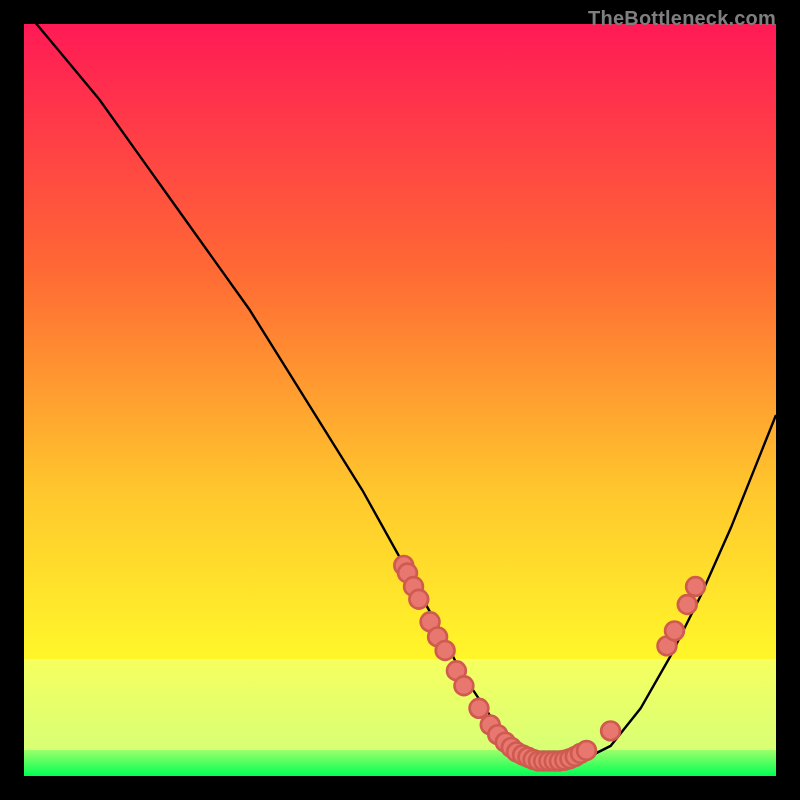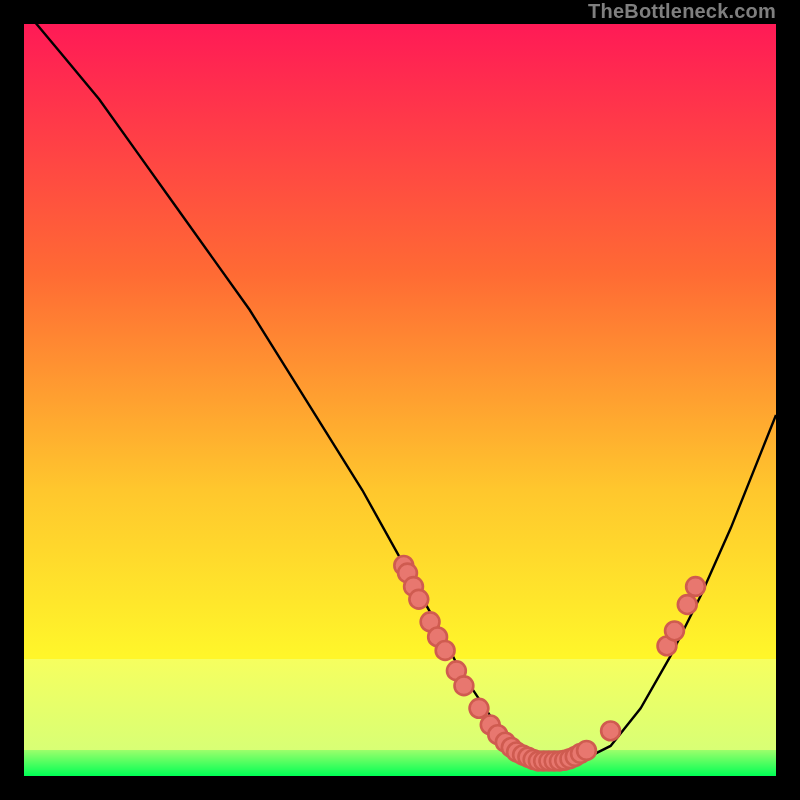--- a/index.html
+++ b/index.html
@@ -90,14 +90,14 @@
           <circle cx="74.80" cy="96.60" r="1.25" fill="#e8776f" stroke="#cf5b50" stroke-width="0.35"></circle>
           <circle cx="78.00" cy="94.00" r="1.25" fill="#e8776f" stroke="#cf5b50" stroke-width="0.35"></circle>
           <circle cx="85.50" cy="82.70" r="1.25" fill="#e8776f" stroke="#cf5b50" stroke-width="0.35"></circle>
           <circle cx="86.50" cy="80.70" r="1.25" fill="#e8776f" stroke="#cf5b50" stroke-width="0.35"></circle>
           <circle cx="88.20" cy="77.20" r="1.25" fill="#e8776f" stroke="#cf5b50" stroke-width="0.35"></circle>
           <circle cx="89.30" cy="74.80" r="1.25" fill="#e8776f" stroke="#cf5b50" stroke-width="0.35"></circle>
         </g>
     </svg>
   </div>
 
-  <div class="watermark" id="watermark" style="right: 24px; top: 0; font-size: 20px; color: rgb(127, 127, 127);">TheBottleneck.com</div>
+  <div class="watermark" id="watermark" style="right: 24px; top: 7px; font-size: 20px; color: rgb(127, 127, 127);">TheBottleneck.com</div>
 </div>
 
 </body></html>

